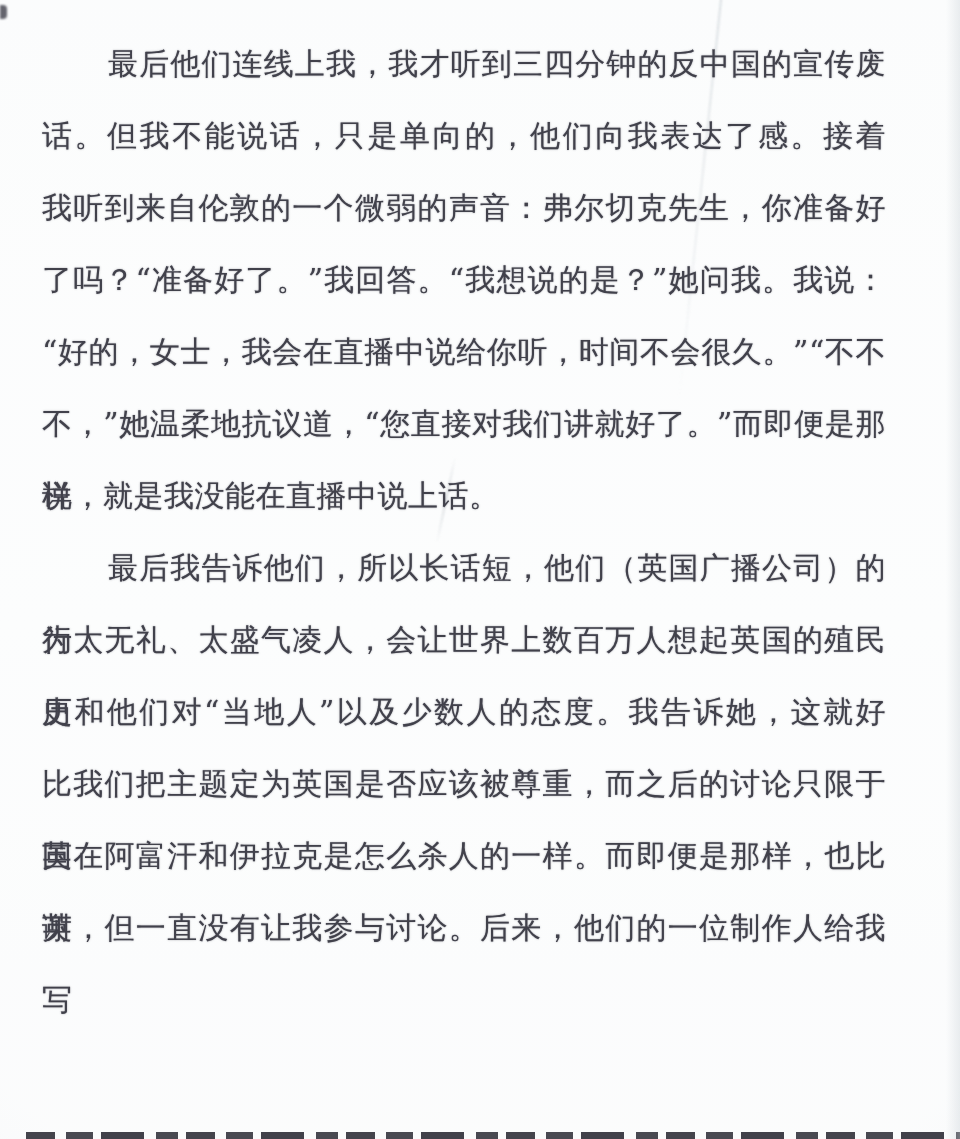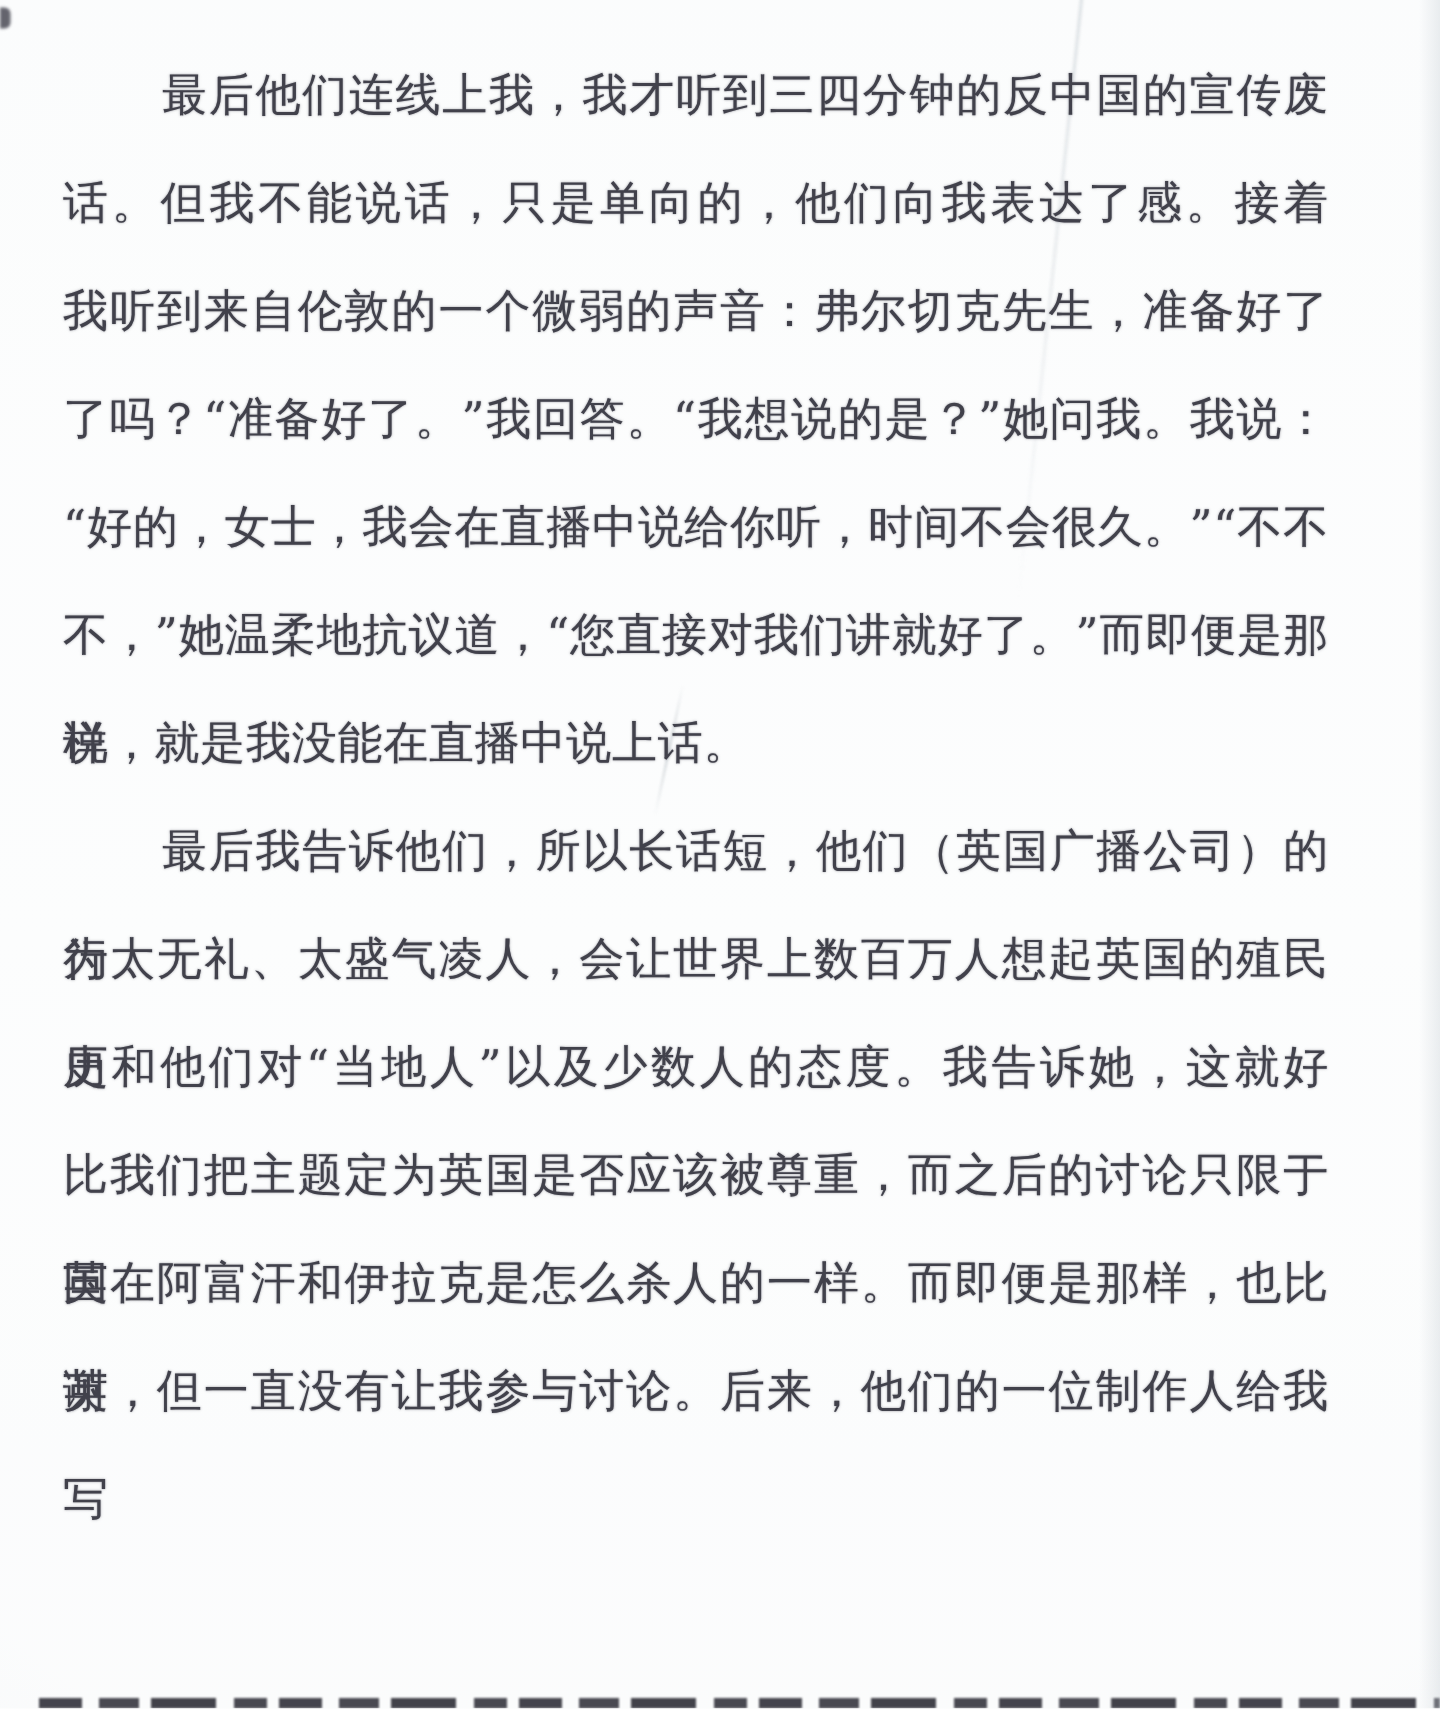--- a/index.html
+++ b/index.html
@@ -108,21 +108,21 @@
 
 <div class="page">
 
   <div class="corner-smudge"></div>
   <div class="paper-crease"></div>
   <div class="paper-crease2"></div>
 
   <div class="text-block">
     <p class="line just indent">最后他们连线上我，我才听到三四分钟的反中国的宣传废</p>
     <p class="line just">话。但我不能说话，只是单向的，他们向我表达了感。接着</p>
-    <p class="line just">我听到来自伦敦的一个微弱的声音：弗尔切克先生，准备好了</p>
+    <p class="line just">我听到来自伦敦的一个微弱的声音：弗尔切克先生，你准备好</p>
     <p class="line just">了吗？“准备好了。”我回答。“我想说的是？”她问我。我说：</p>
     <p class="line just">“好的，女士，我会在直播中说给你听，时间不会很久。”“不不</p>
     <p class="line just">不，”她温柔地抗议道，“您直接对我们讲就好了。”而即便是那样</p>
     <p class="line">说，就是我没能在直播中说上话。</p>
     <p class="line just indent">最后我告诉他们，所以长话短，他们（英国广播公司）的行</p>
     <p class="line just">为太无礼、太盛气凌人，会让世界上数百万人想起英国的殖民历</p>
     <p class="line just">史和他们对“当地人”以及少数人的态度。我告诉她，这就好</p>
     <p class="line just">比我们把主题定为英国是否应该被尊重，而之后的讨论只限于英</p>
     <p class="line just">国在阿富汗和伊拉克是怎么杀人的一样。而即便是那样，也比英</p>
     <p class="line just">谢，但一直没有让我参与讨论。后来，他们的一位制作人给我写</p>

